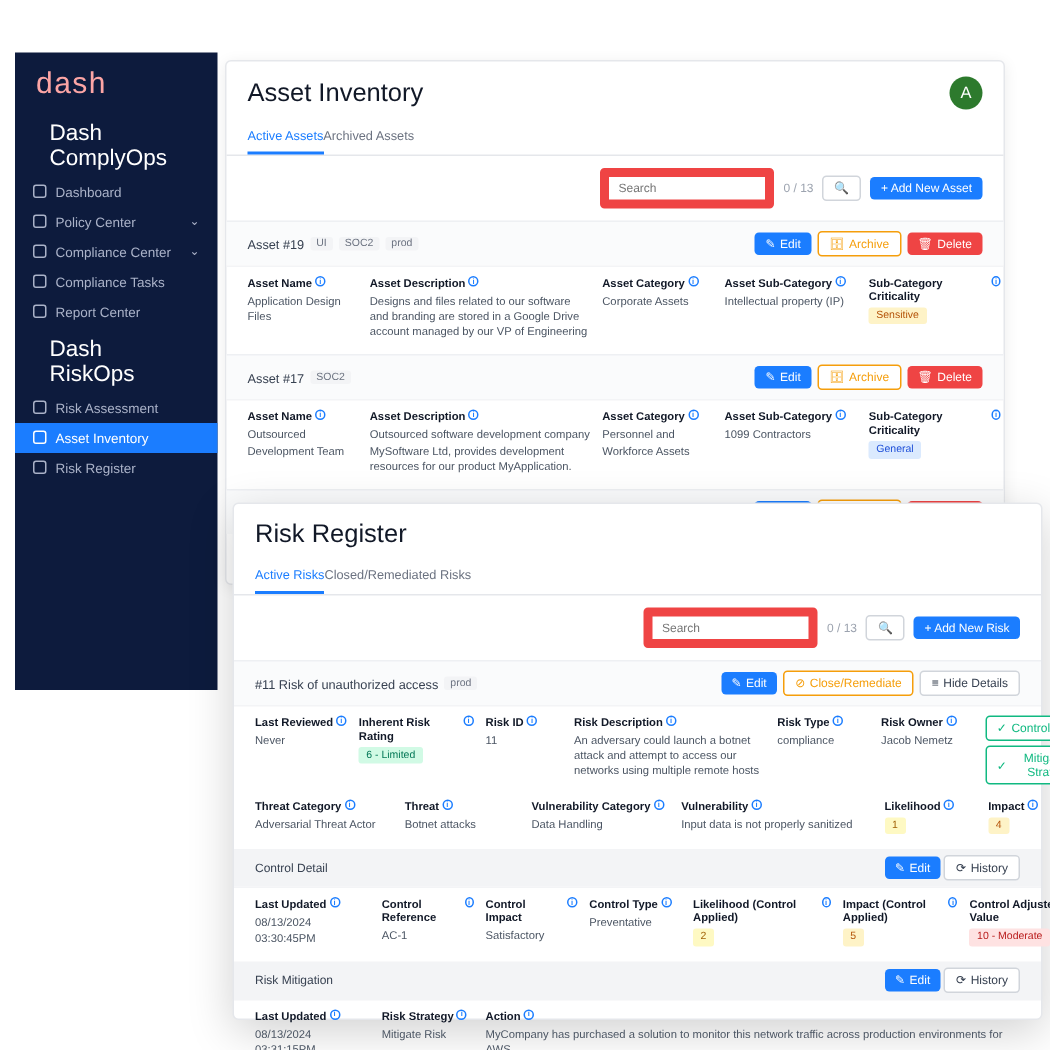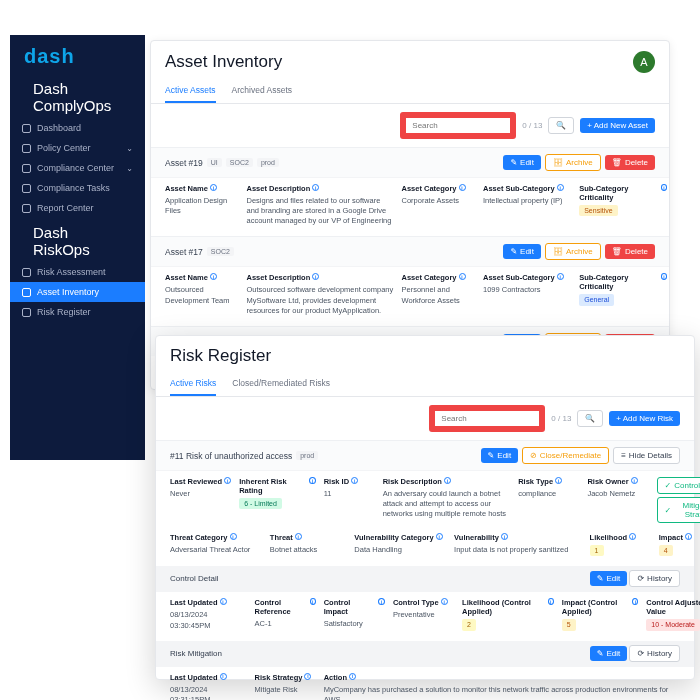--- a/index.html
+++ b/index.html
@@ -1,29 +1,29 @@
 <!DOCTYPE html>
 <html><head>
 <meta charset="utf-8">
 <style>
 *{box-sizing:border-box;margin:0;padding:0;font-family:-apple-system,BlinkMacSystemFont,'Segoe UI',Arial,sans-serif}
 body{background:#fff;width:700px;height:700px;position:relative;overflow:hidden}
 .sidebar{position:absolute;left:10px;top:35px;width:135px;height:425px;background:#0d1b3d;color:#aab2c8;font-size:9px;border-radius:0}
-.logo{font-size:20px;font-weight:700;color:#0ea5e9;padding:10px 14px 6px;letter-spacing:1px}
+.logo{font-size:20px;font-weight:400;color:#fca5a5;padding:10px 14px 6px;letter-spacing:1px}
 .section-title{font-size:15px;color:#fff;padding:6px 23px 4px}
-.nav-item{display:flex;align-items:center;padding:5px 12px;gap:6px;cursor:pointer}
+.nav-item{display:flex;align-items:flex-start;padding:5px 12px;gap:6px;cursor:pointer}
 .nav-item.active{background:#1b7dff;color:#fff}
 .nav-item .chev{margin-left:auto;font-size:8px}
 .nav-ico{width:9px;height:9px;display:inline-block;border:1px solid currentColor;border-radius:2px;flex-shrink:0}
 .panel-back{position:absolute;left:150px;top:40px;width:520px;height:350px;background:#fff;border:1px solid #e5e7eb;border-radius:4px;box-shadow:0 2px 10px rgba(0,0,0,0.08)}
 .panel-front{position:absolute;left:155px;top:335px;width:540px;height:345px;background:#fff;border:1px solid #e5e7eb;border-radius:4px;box-shadow:0 8px 30px rgba(0,0,0,0.18)}
 .p-head{display:flex;align-items:center;padding:10px 14px 4px}
 .p-title{font-size:17px;font-weight:500;color:#111827}
 .avatar{width:22px;height:22px;border-radius:50%;background:#2d7a2d;margin-left:auto;display:flex;align-items:center;justify-content:center;color:#fff;font-size:11px}
-.tabs{display:flex;gap:16px;padding:4px 14px 0;font-size:8.5px;border-bottom:1px solid #e5e7eb}
+.tabs{display:flex;gap:0;padding:4px 14px 0;font-size:8.5px;border-bottom:1px solid #e5e7eb}
 .tab{padding:4px 0 6px;color:#6b7280;cursor:pointer}
 .tab.active{color:#1b7dff;border-bottom:2px solid #1b7dff}
 .toolbar{display:flex;align-items:center;gap:6px;padding:8px 14px;font-size:8px}
 .search{border:6px solid #ef4444;border-radius:3px;padding:3px 6px;width:116px;font-size:8px;color:#9ca3af}
 .counter{color:#9ca3af;font-size:8px}
 .btn{border:none;border-radius:3px;padding:3px 7px;font-size:8px;cursor:pointer;display:inline-flex;align-items:center;gap:3px}
 .btn-blue{background:#1b7dff;color:#fff}
 .btn-orange{background:#fff;border:1px solid #f59e0b;color:#f59e0b}
 .btn-red{background:#ef4444;color:#fff}
 .btn-gray{background:#fff;border:1px solid #d1d5db;color:#374151}

